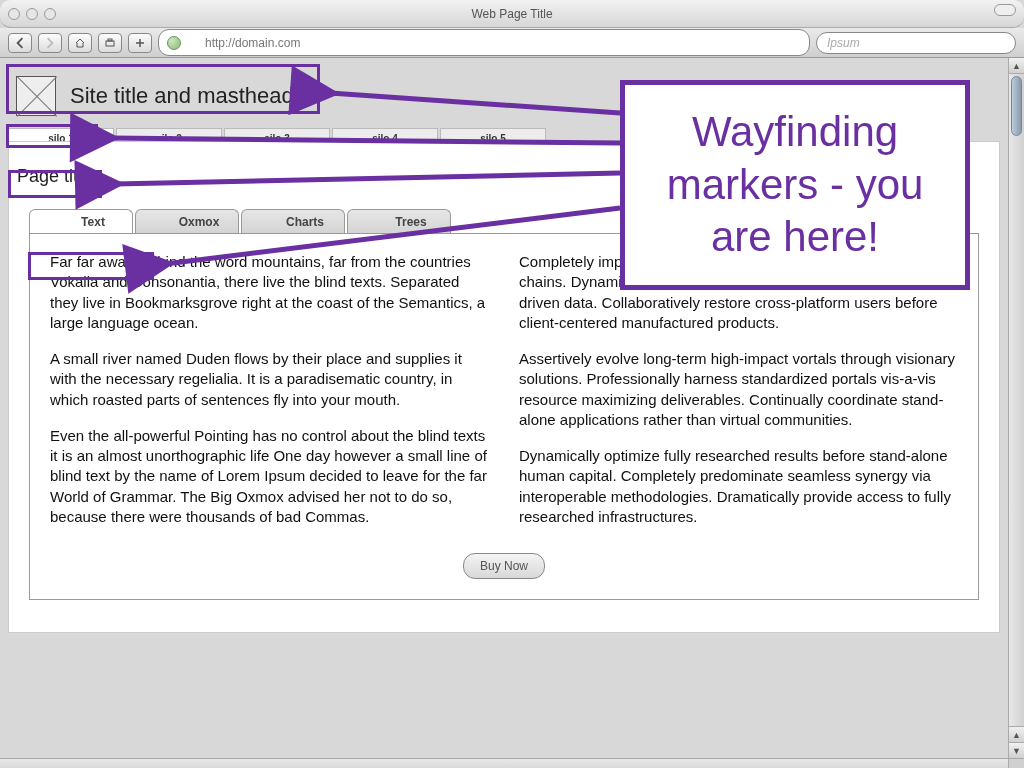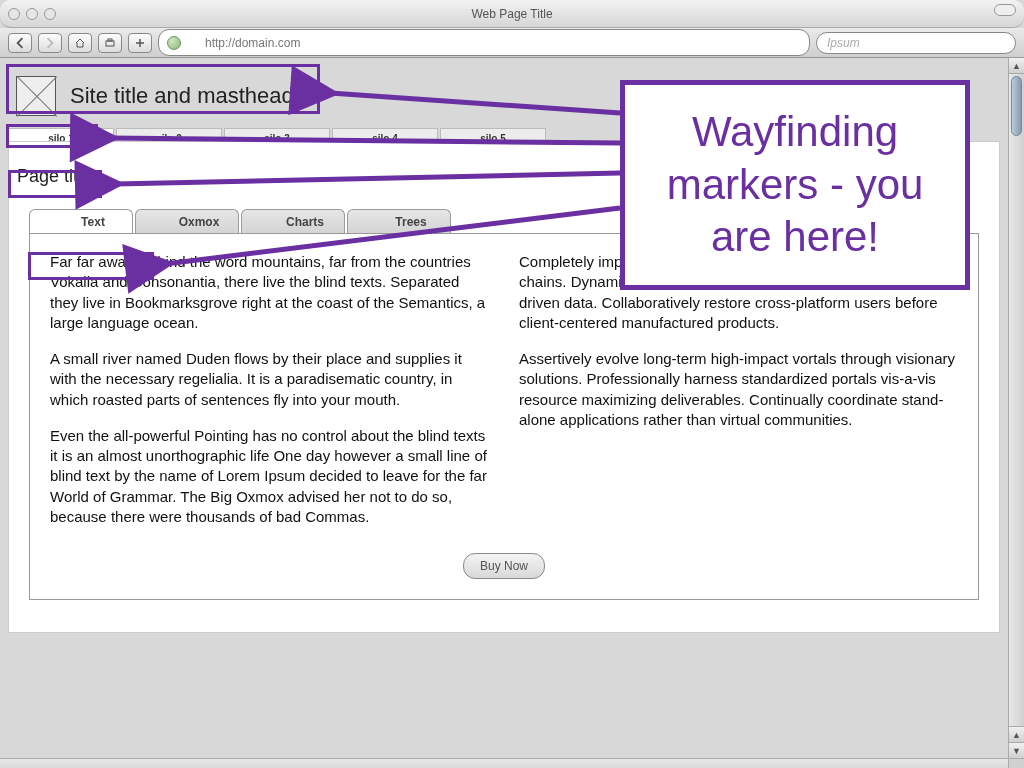--- a/index.html
+++ b/index.html
@@ -296,20 +296,21 @@
     <div class="tab-panel">
       <div class="cols">
         <div class="col">
           <p>Far far away, behind the word mountains, far from the countries Vokalia and Consonantia, there live the blind texts. Separated they live in Bookmarksgrove right at the coast of the Semantics, a large language ocean.</p>
           <p>A small river named Duden flows by their place and supplies it with the necessary regelialia. It is a paradisematic country, in which roasted parts of sentences fly into your mouth.</p>
           <p>Even the all-powerful Pointing has no control about the blind texts it is an almost unorthographic life One day however a small line of blind text by the name of Lorem Ipsum decided to leave for the far World of Grammar. The Big Oxmox advised her not to do so, because there were thousands of bad Commas.</p>
         </div>
         <div class="col">
           <p>Completely impact multifunctional processes and wireless supply chains. Dynamically engage business meta-services for market-driven data. Collaboratively restore cross-platform users before client-centered manufactured products.</p>
           <p>Assertively evolve long-term high-impact vortals through visionary solutions. Professionally harness standardized portals vis-a-vis resource maximizing deliverables. Continually coordinate stand-alone applications rather than virtual communities.</p>
+          <p>Dynamically optimize fully researched results before stand-alone human capital. Completely predominate seamless synergy via interoperable methodologies. Dramatically provide access to fully researched infrastructures.</p>
         </div>
       </div>
       <div class="buy-row">
         <button class="buy-btn">Buy Now</button>
       </div>
     </div>
   </div>
 
   <div class="hl" style="left:6px; top:6px; width:314px; height:50px;"></div>
   <div class="hl" style="left:6px; top:66px; width:92px; height:24px;"></div>

